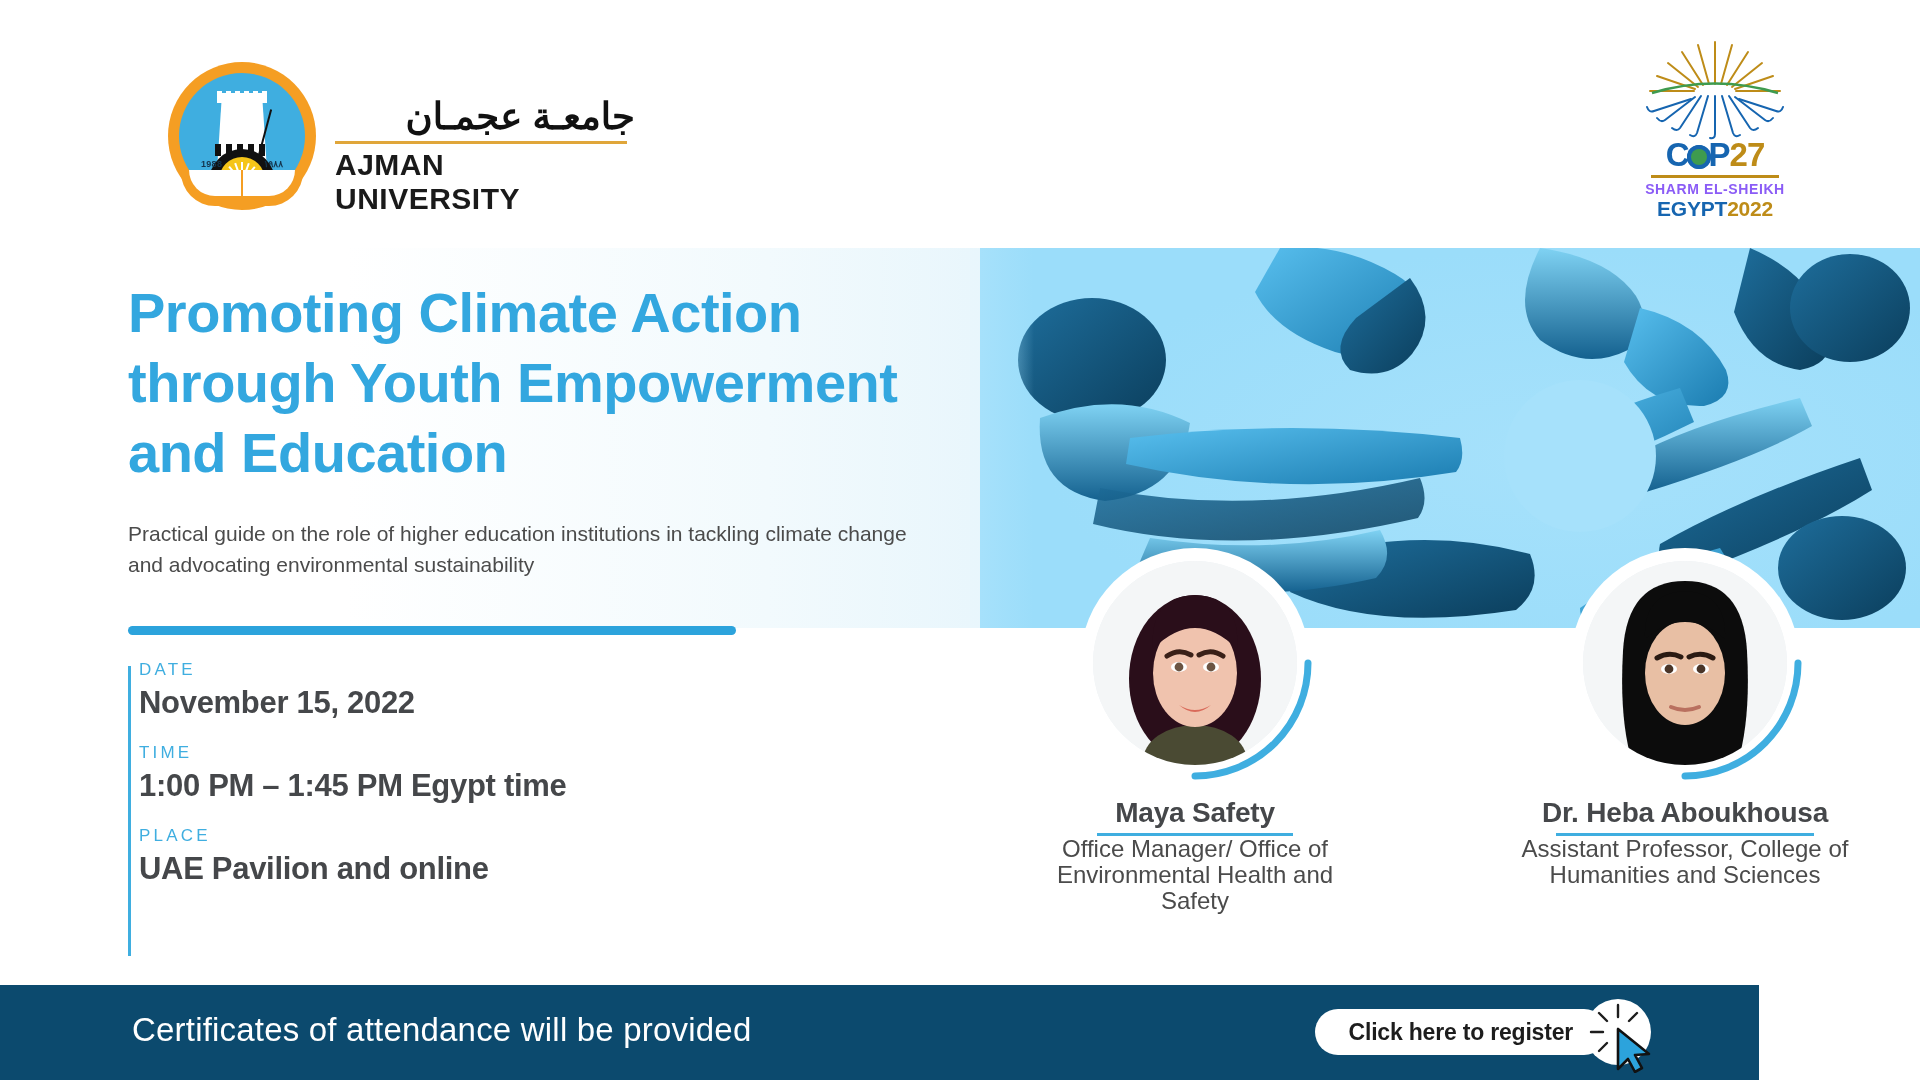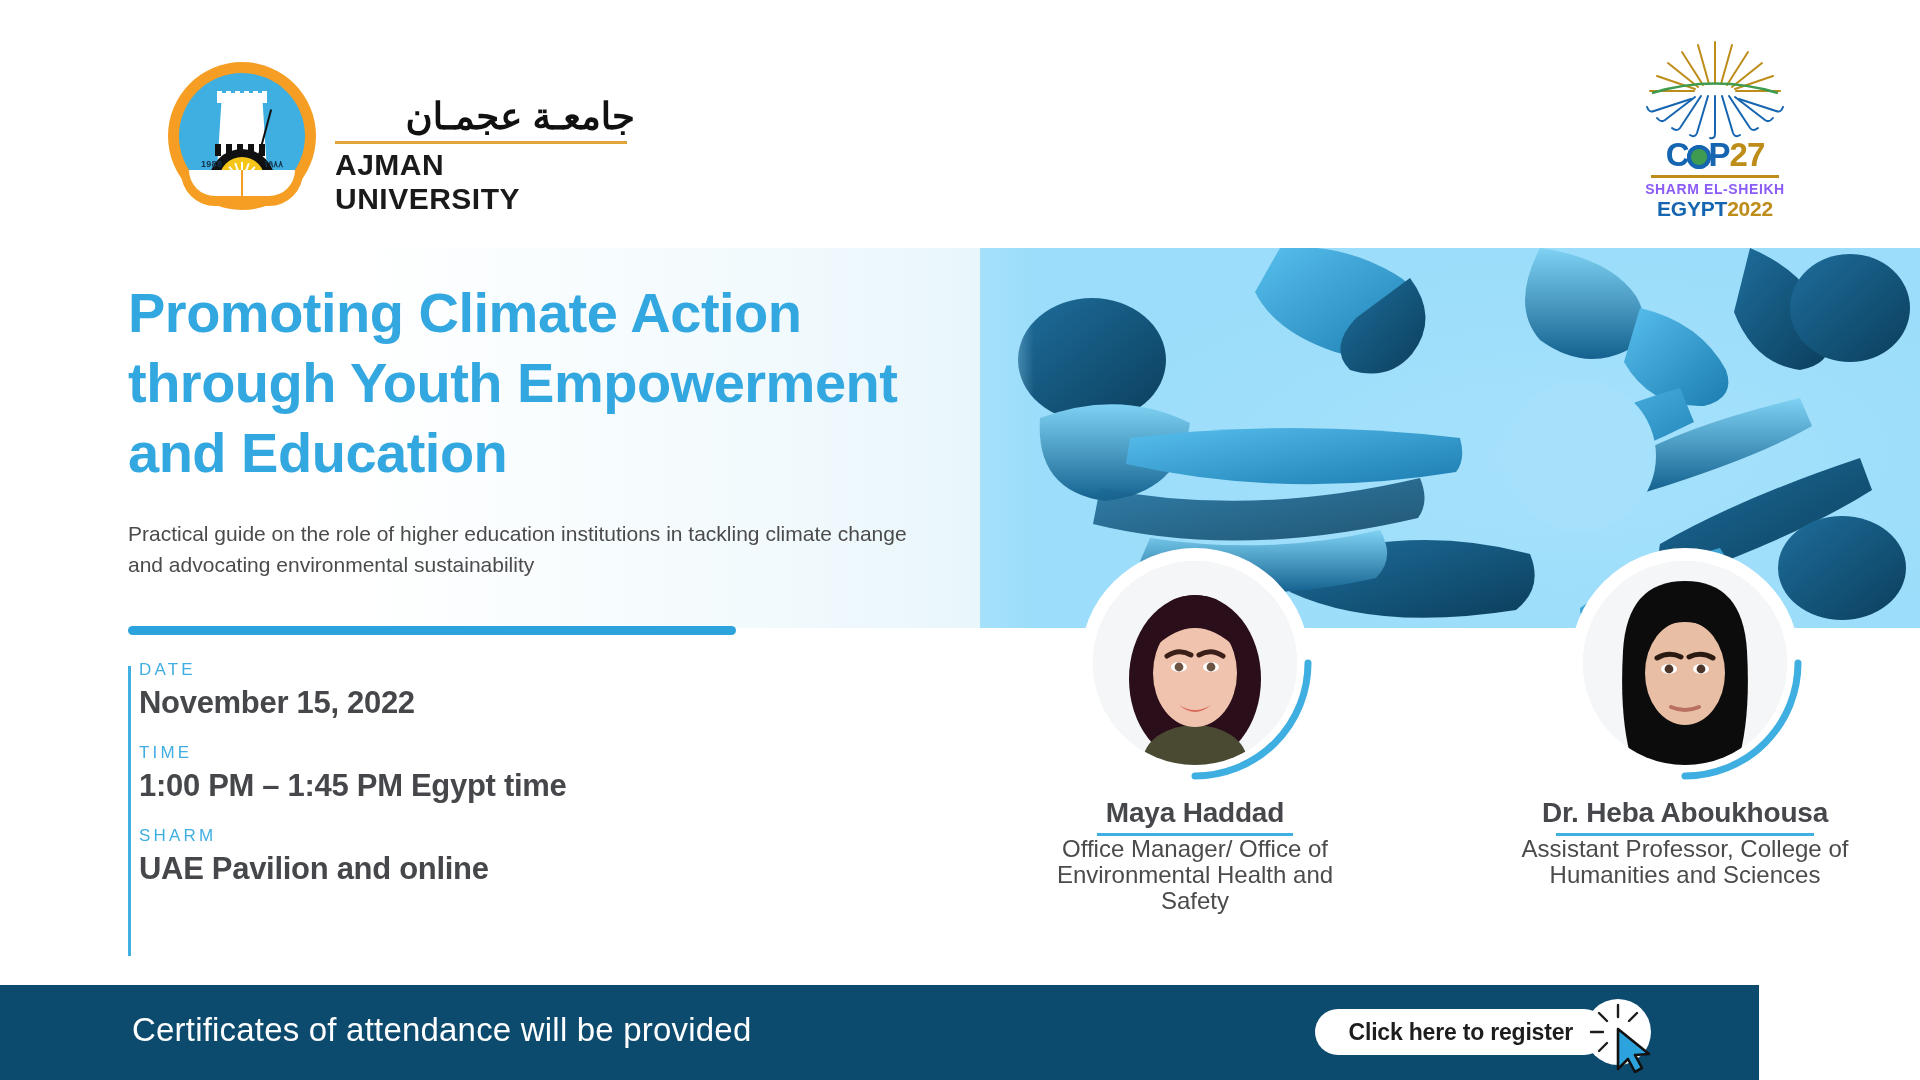--- a/index.html
+++ b/index.html
@@ -268,21 +268,21 @@
 
     <div class="info-item">
       <div class="info-label">DATE</div>
       <div class="info-value">November 15, 2022</div>
     </div>
     <div class="info-item">
       <div class="info-label">TIME</div>
       <div class="info-value">1:00 PM – 1:45 PM Egypt time</div>
     </div>
     <div class="info-item">
-      <div class="info-label">SHARM</div>
+      <div class="info-label">PLACE</div>
       <div class="info-value">UAE Pavilion and online</div>
     </div>
   </div>
 
   <div class="speakers">
 
     <div class="speaker">
       <div class="avatar-wrap">
         <div class="avatar-ring"></div>
         <svg class="avatar-arc" width="242" height="242" viewBox="0 0 242 242">
@@ -299,21 +299,21 @@
             <ellipse cx="118" cy="106" rx="8" ry="5" fill="#fff"></ellipse>
             <circle cx="86" cy="106" r="4.4" fill="#6B5443"></circle>
             <circle cx="118" cy="106" r="4.4" fill="#6B5443"></circle>
             <path d="M74 95 q12 -8 24 -1" stroke="#3A2018" stroke-width="5" fill="none" stroke-linecap="round"></path>
             <path d="M106 94 q12 -7 24 1" stroke="#3A2018" stroke-width="5" fill="none" stroke-linecap="round"></path>
             <path d="M86 144 q16 10 32 0 q-16 14 -32 0z" fill="#D96A5A"></path>
           </svg>
         </div>
       </div>
       <div>
-        <span class="sp-name">Maya Haddad</span>
+        <span class="sp-name">Maya Safety</span>
         <div class="sp-underline" style="width:196px"></div>
       </div>
       <div class="sp-role">
         <div>Office Manager/ Office of</div>
         <div>Environmental Health and Safety</div>
       </div>
     </div>
 
     <div class="speaker">
       <div class="avatar-wrap">

